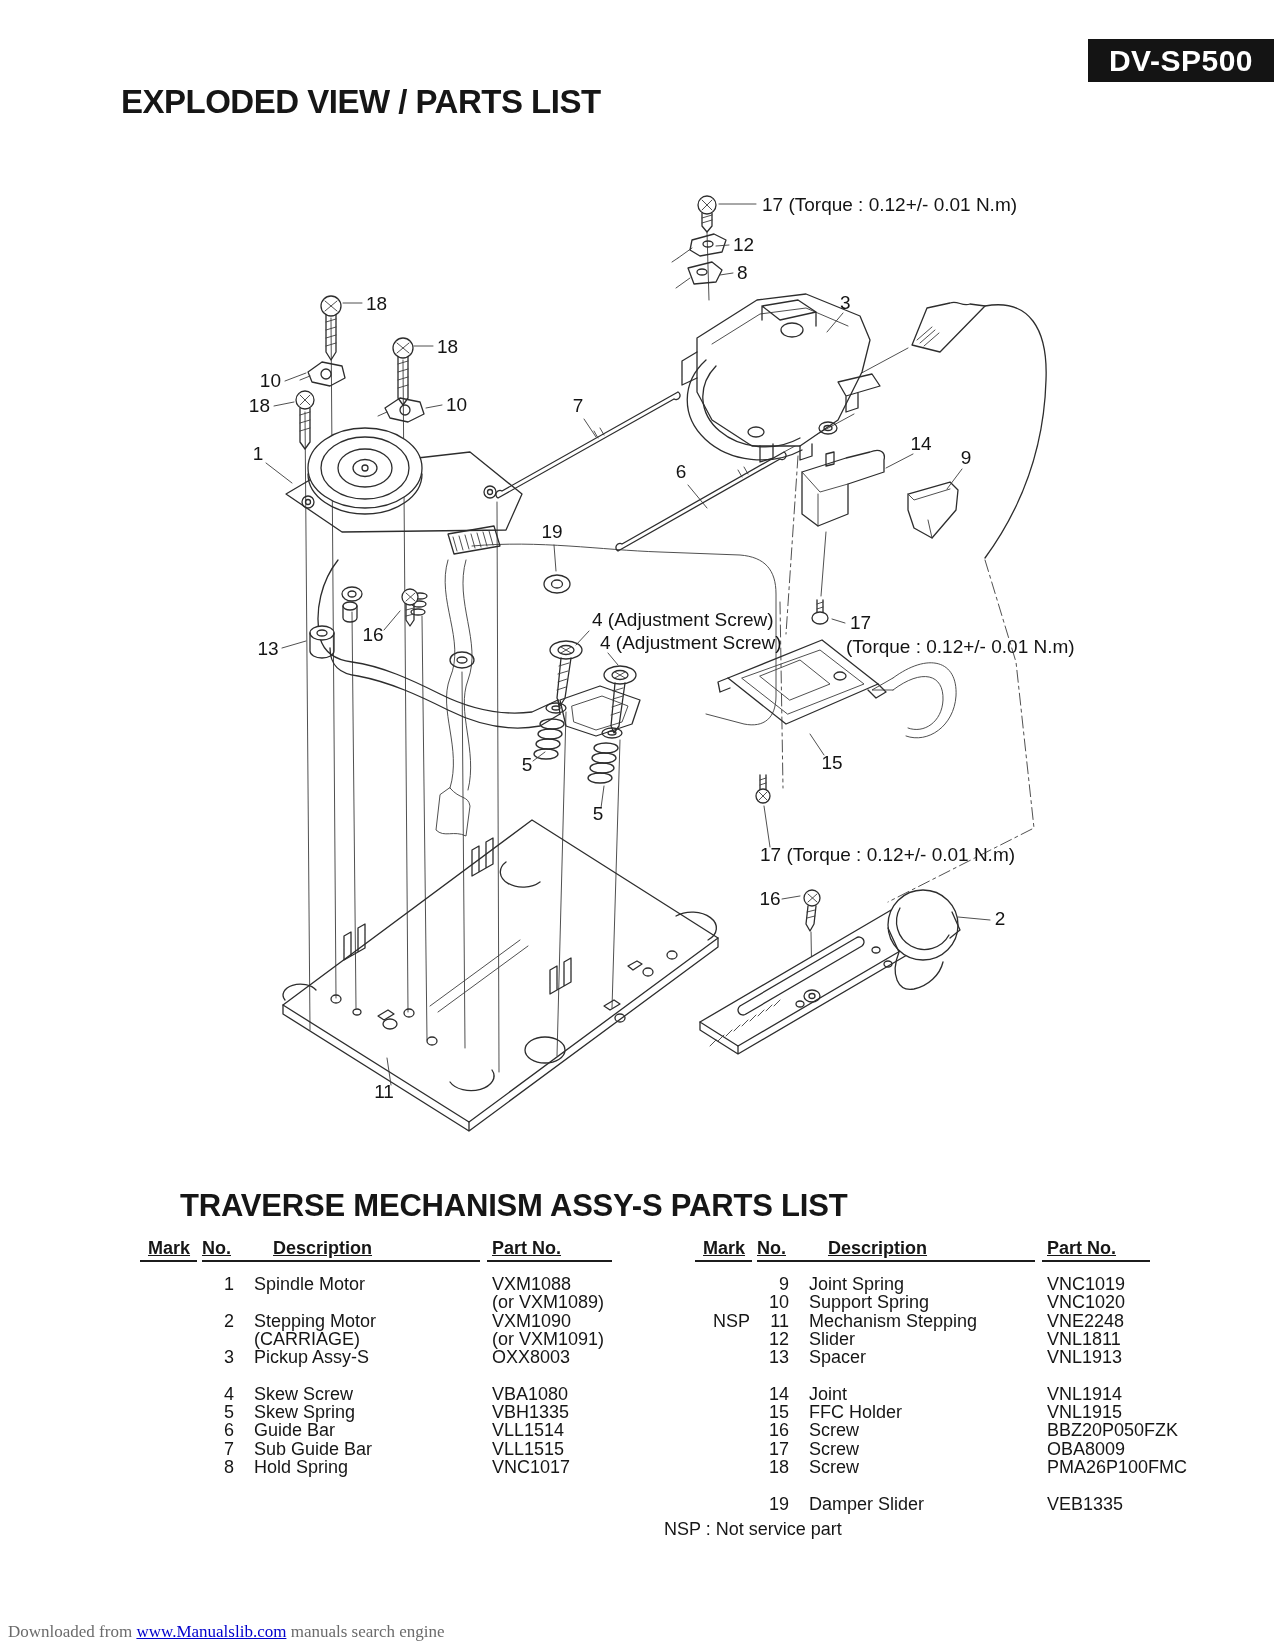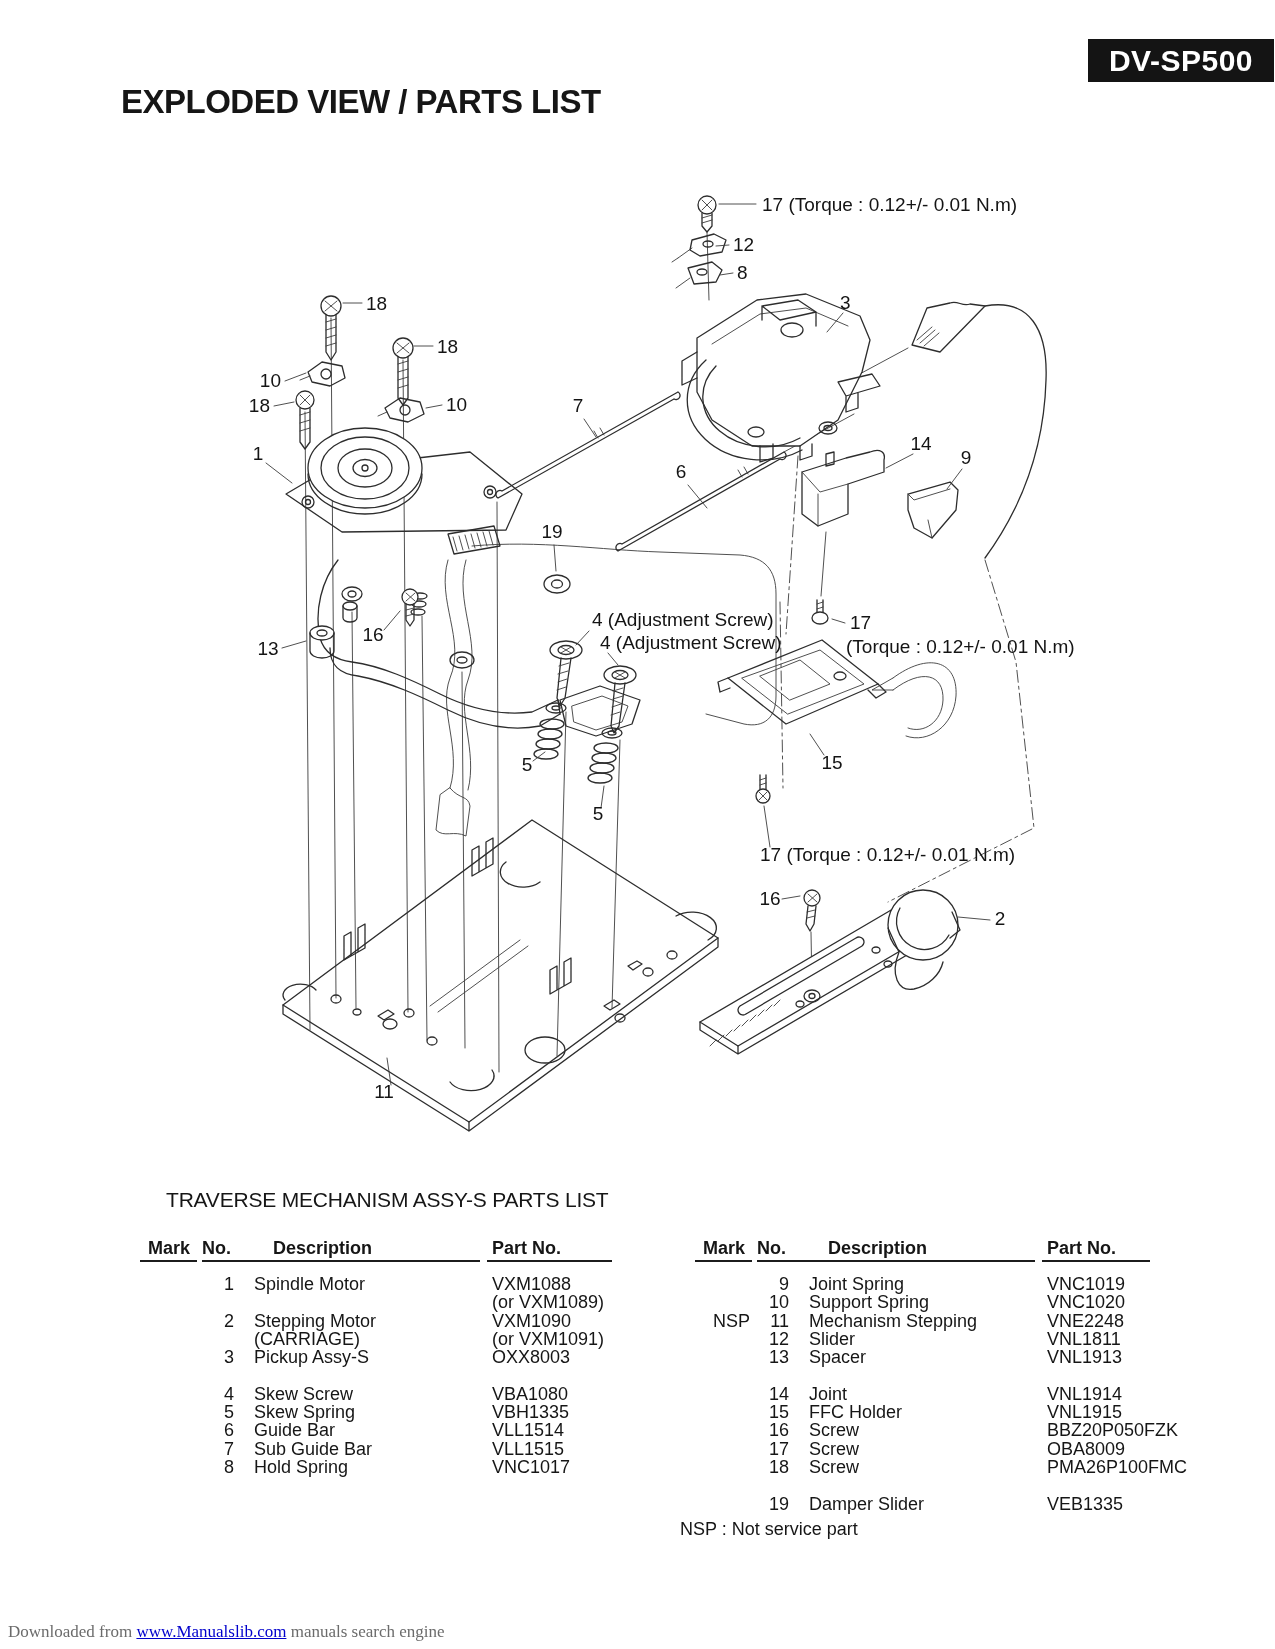--- a/index.html
+++ b/index.html
@@ -9,35 +9,35 @@
   .titles{position:absolute;left:121px;top:84px;}
   .title-main{font-size:33px;font-weight:bold;letter-spacing:-.5px;line-height:36px;}
   .title-sub{font-size:23px;font-weight:bold;letter-spacing:-.3px;line-height:28px;}
   .diagram-svg{position:absolute;left:0;top:0;width:1275px;height:1649px;}
   .diagram-svg path,.diagram-svg line,.diagram-svg circle,.diagram-svg ellipse,.diagram-svg polyline,.diagram-svg polygon{
     stroke:#2d2d2d;stroke-width:1.3;fill:none;stroke-linecap:round;stroke-linejoin:round;}
   .diagram-svg .thin{stroke-width:.9;stroke:#3c3c3c;}
   .diagram-svg .dd{stroke-width:.9;stroke:#3c3c3c;stroke-dasharray:12 4 3 4;}
   .diagram-svg .wfill{fill:#ffffff;}
   .diagram-svg text{font-family:"Liberation Sans",sans-serif;font-size:19px;fill:#141414;stroke:none;}
-  .plist-heading{position:absolute;left:166px;top:1188px;font-size:21px;font-weight:normal;letter-spacing:-.2px;}
+  .plist-heading{position:absolute;left:180px;top:1188px;font-size:31px;font-weight:bold;letter-spacing:-.2px;}
   .ptable{position:absolute;top:1238px;width:480px;font-size:18px;}
   .ptable.left{left:140px;} .ptable.right{left:695px;}
-  .phead span{position:absolute;top:0;font-weight:bold;white-space:nowrap;}
+  .phead span{position:absolute;top:0;font-weight:bold;white-space:nowrap;text-decoration:underline;}
   .h-mark{left:8px;} .h-no{left:62px;} .h-desc{left:133px;} .h-part{left:352px;}
   .rule{position:absolute;height:2px;background:#1c1c1c;top:22px;}
   .rule.r-mark{left:0;width:57px;}
   .rule.r-nodesc{left:62px;width:278px;}
   .rule.r-part{left:347px;width:125px;}
   .ptable.right .rule.r-part{width:108px;}
   .prows{position:absolute;left:0;top:37px;width:480px;}
   .prow{position:relative;height:18.3px;line-height:18.3px;white-space:nowrap;}
   .prow span{position:absolute;top:0;white-space:nowrap;}
   .cm{left:18px;} .cn{left:62px;width:32px;text-align:right;} .cd{left:114px;} .cp{left:352px;}
-  .pfootnote{position:absolute;left:680px;top:1519px;font-size:18px;}
+  .pfootnote{position:absolute;left:664px;top:1519px;font-size:18px;}
   .page-footer{position:absolute;left:8px;top:1622px;font-family:"Liberation Serif",serif;font-size:17px;color:#6b6b6b;white-space:nowrap;}
   .page-footer a{color:#0000cc;}
 </style>
 </head>
 <body>
 
 <div class="model-badge">
   <span>DV-SP500</span>
 </div>
 

